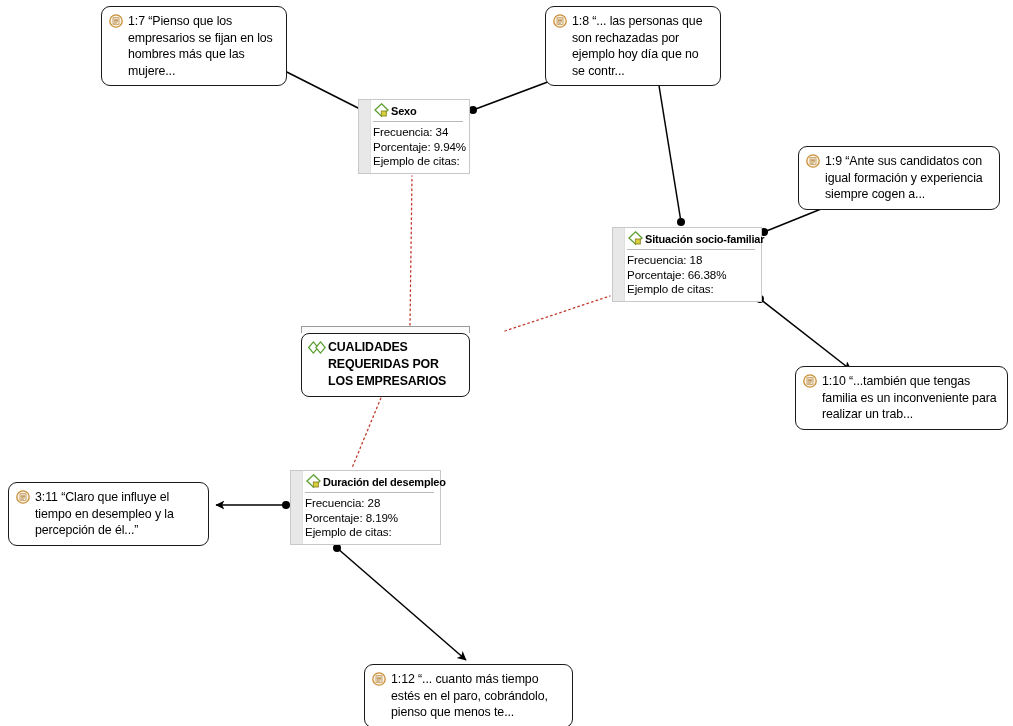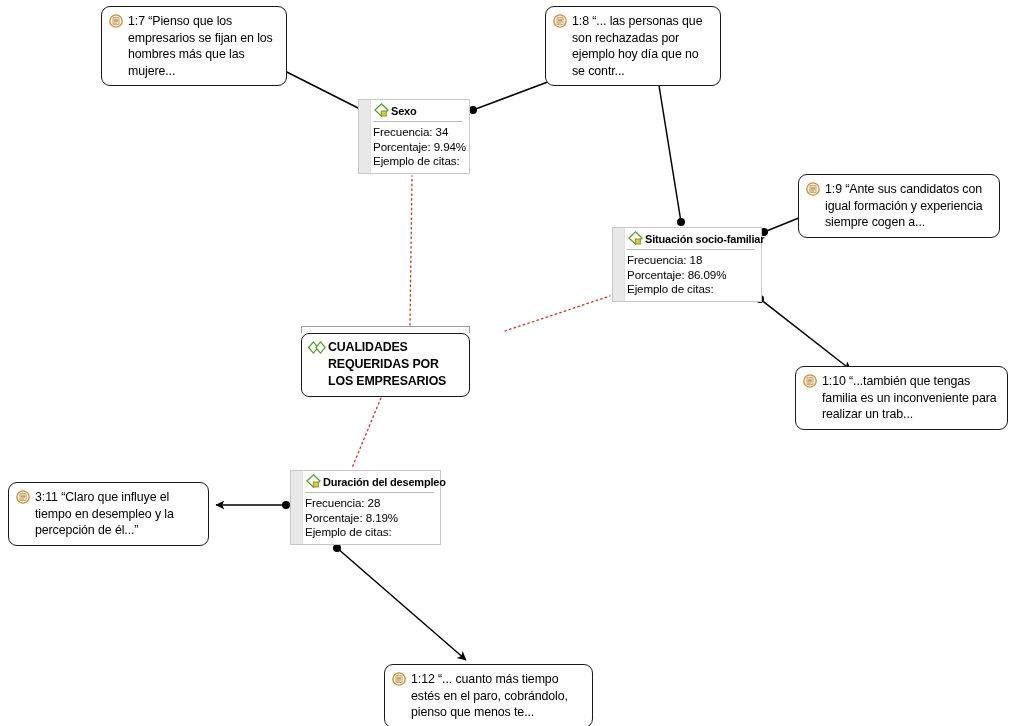--- a/index.html
+++ b/index.html
@@ -200,21 +200,21 @@
         <svg class="doc-icon" viewBox="0 0 16 16">
           <circle cx="8" cy="8" r="7.1" fill="#fdf3e3" stroke="#c98f3a" stroke-width="1.5"></circle>
           <rect x="4.6" y="4.3" width="6.8" height="7.4" fill="#ffffff" stroke="#b07c2e" stroke-width="0.8"></rect>
           <line x1="5.5" y1="6.0" x2="10.5" y2="6.0" stroke="#b07c2e" stroke-width="0.9"></line>
           <line x1="5.5" y1="7.5" x2="10.5" y2="7.5" stroke="#b07c2e" stroke-width="0.9"></line>
           <line x1="5.5" y1="9.0" x2="10.5" y2="9.0" stroke="#b07c2e" stroke-width="0.9"></line>
           <line x1="5.5" y1="10.4" x2="9.0" y2="10.4" stroke="#b07c2e" stroke-width="0.9"></line>
         </svg>
         <span class="quote-text">1:8 “... las personas que son rechazadas por ejemplo hoy día que no se contr...</span>
       </div>
-      <div class="quote-box" style="left: 798px; top: 146px; width: 202px; min-height: 57px; margin-top: 28px;">
+      <div class="quote-box" style="left: 798px; top: 146px; width: 202px; min-height: 57px;">
         <svg class="doc-icon" viewBox="0 0 16 16">
           <circle cx="8" cy="8" r="7.1" fill="#fdf3e3" stroke="#c98f3a" stroke-width="1.5"></circle>
           <rect x="4.6" y="4.3" width="6.8" height="7.4" fill="#ffffff" stroke="#b07c2e" stroke-width="0.8"></rect>
           <line x1="5.5" y1="6.0" x2="10.5" y2="6.0" stroke="#b07c2e" stroke-width="0.9"></line>
           <line x1="5.5" y1="7.5" x2="10.5" y2="7.5" stroke="#b07c2e" stroke-width="0.9"></line>
           <line x1="5.5" y1="9.0" x2="10.5" y2="9.0" stroke="#b07c2e" stroke-width="0.9"></line>
           <line x1="5.5" y1="10.4" x2="9.0" y2="10.4" stroke="#b07c2e" stroke-width="0.9"></line>
         </svg>
         <span class="quote-text">1:9 “Ante sus candidatos con igual formación y experiencia siempre cogen a...</span>
       </div>
@@ -233,21 +233,21 @@
         <svg class="doc-icon" viewBox="0 0 16 16">
           <circle cx="8" cy="8" r="7.1" fill="#fdf3e3" stroke="#c98f3a" stroke-width="1.5"></circle>
           <rect x="4.6" y="4.3" width="6.8" height="7.4" fill="#ffffff" stroke="#b07c2e" stroke-width="0.8"></rect>
           <line x1="5.5" y1="6.0" x2="10.5" y2="6.0" stroke="#b07c2e" stroke-width="0.9"></line>
           <line x1="5.5" y1="7.5" x2="10.5" y2="7.5" stroke="#b07c2e" stroke-width="0.9"></line>
           <line x1="5.5" y1="9.0" x2="10.5" y2="9.0" stroke="#b07c2e" stroke-width="0.9"></line>
           <line x1="5.5" y1="10.4" x2="9.0" y2="10.4" stroke="#b07c2e" stroke-width="0.9"></line>
         </svg>
         <span class="quote-text">3:11 “Claro que influye el tiempo en desempleo y la percepción de él...”</span>
       </div>
-      <div class="quote-box" style="left: 384px; top: 664px; width: 209px; min-height: 58px;">
+      <div class="quote-box" style="left: 364px; top: 664px; width: 209px; min-height: 58px;">
         <svg class="doc-icon" viewBox="0 0 16 16">
           <circle cx="8" cy="8" r="7.1" fill="#fdf3e3" stroke="#c98f3a" stroke-width="1.5"></circle>
           <rect x="4.6" y="4.3" width="6.8" height="7.4" fill="#ffffff" stroke="#b07c2e" stroke-width="0.8"></rect>
           <line x1="5.5" y1="6.0" x2="10.5" y2="6.0" stroke="#b07c2e" stroke-width="0.9"></line>
           <line x1="5.5" y1="7.5" x2="10.5" y2="7.5" stroke="#b07c2e" stroke-width="0.9"></line>
           <line x1="5.5" y1="9.0" x2="10.5" y2="9.0" stroke="#b07c2e" stroke-width="0.9"></line>
           <line x1="5.5" y1="10.4" x2="9.0" y2="10.4" stroke="#b07c2e" stroke-width="0.9"></line>
         </svg>
         <span class="quote-text">1:12 “... cuanto más tiempo estés en el paro, cobrándolo, pienso que menos te...</span>
       </div>
@@ -270,21 +270,21 @@
         <div class="code-gutter"></div>
         <div class="code-body">
           <div class="code-title-row">
             <svg class="diamond-icon" viewBox="0 0 17 17">
               <polygon points="8.5,1.8 15.0,8.0 8.5,14.2 2.0,8.0" fill="#ffffff" stroke="#5a9e2f" stroke-width="1.3"></polygon>
               <rect x="8.3" y="9.0" width="5.0" height="5.0" fill="#d8cf3c" stroke="#8c8420" stroke-width="0.9"></rect>
             </svg>
             <span class="code-title">Situación socio-familiar</span>
           </div>
           <div class="code-attr">Frecuencia: 18</div>
-          <div class="code-attr">Porcentaje: 86.09%</div>
+          <div class="code-attr">Porcentaje: 66.38%</div>
           <div class="code-attr">Ejemplo de citas:</div>
         </div>
       </div>
       <div class="code-node" style="left: 290px; top: 470px; width: 151px; min-height: 75px;">
         <div class="code-gutter"></div>
         <div class="code-body">
           <div class="code-title-row">
             <svg class="diamond-icon" viewBox="0 0 17 17">
               <polygon points="8.5,1.8 15.0,8.0 8.5,14.2 2.0,8.0" fill="#ffffff" stroke="#5a9e2f" stroke-width="1.3"></polygon>
               <rect x="8.3" y="9.0" width="5.0" height="5.0" fill="#d8cf3c" stroke="#8c8420" stroke-width="0.9"></rect>

